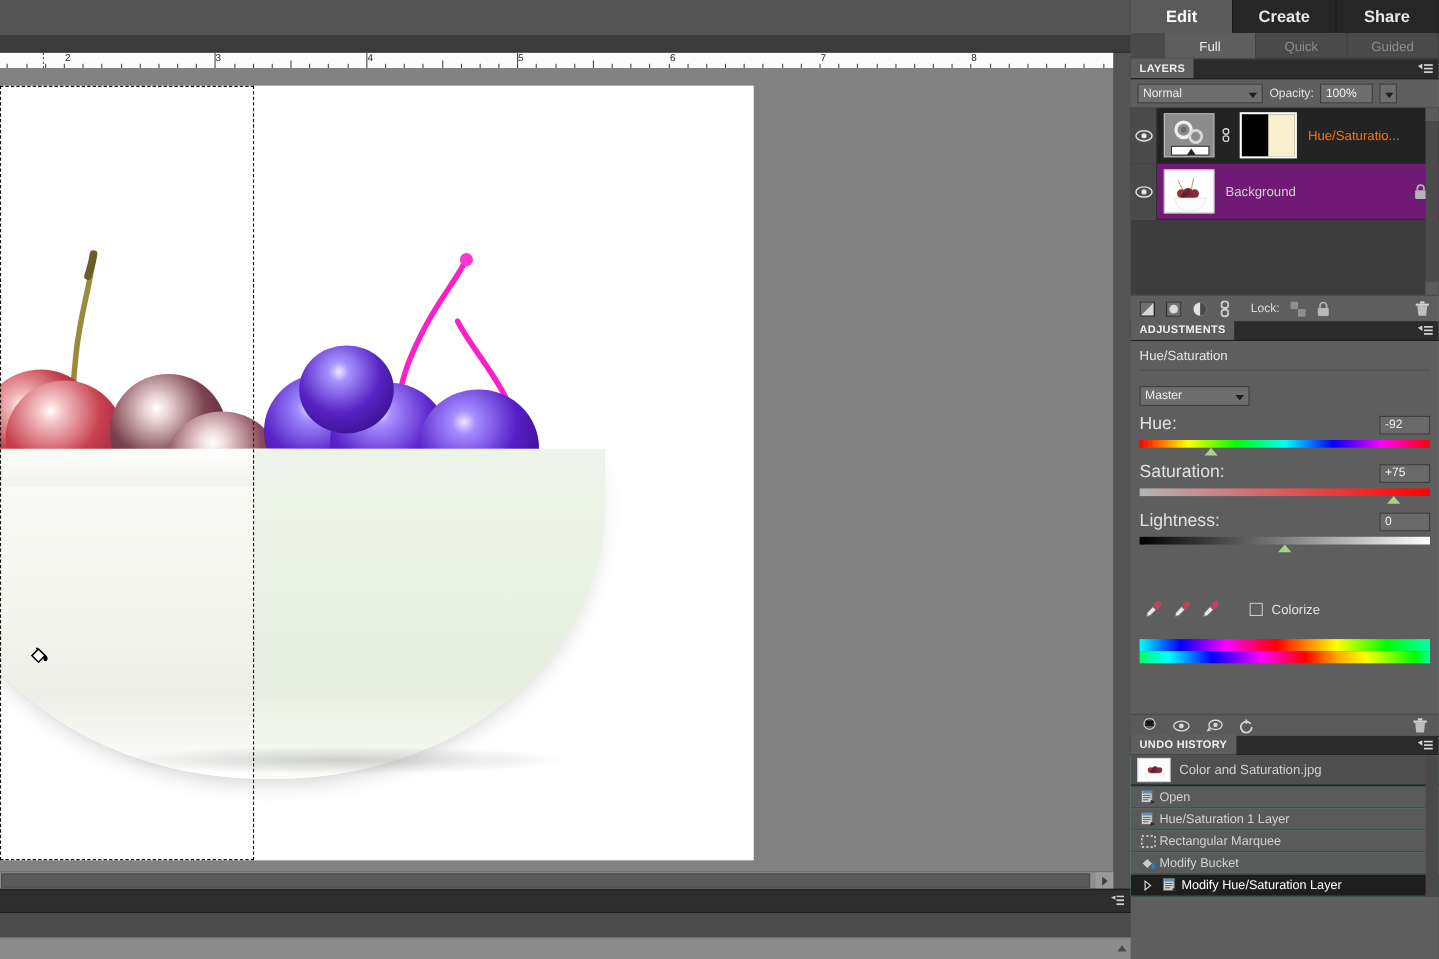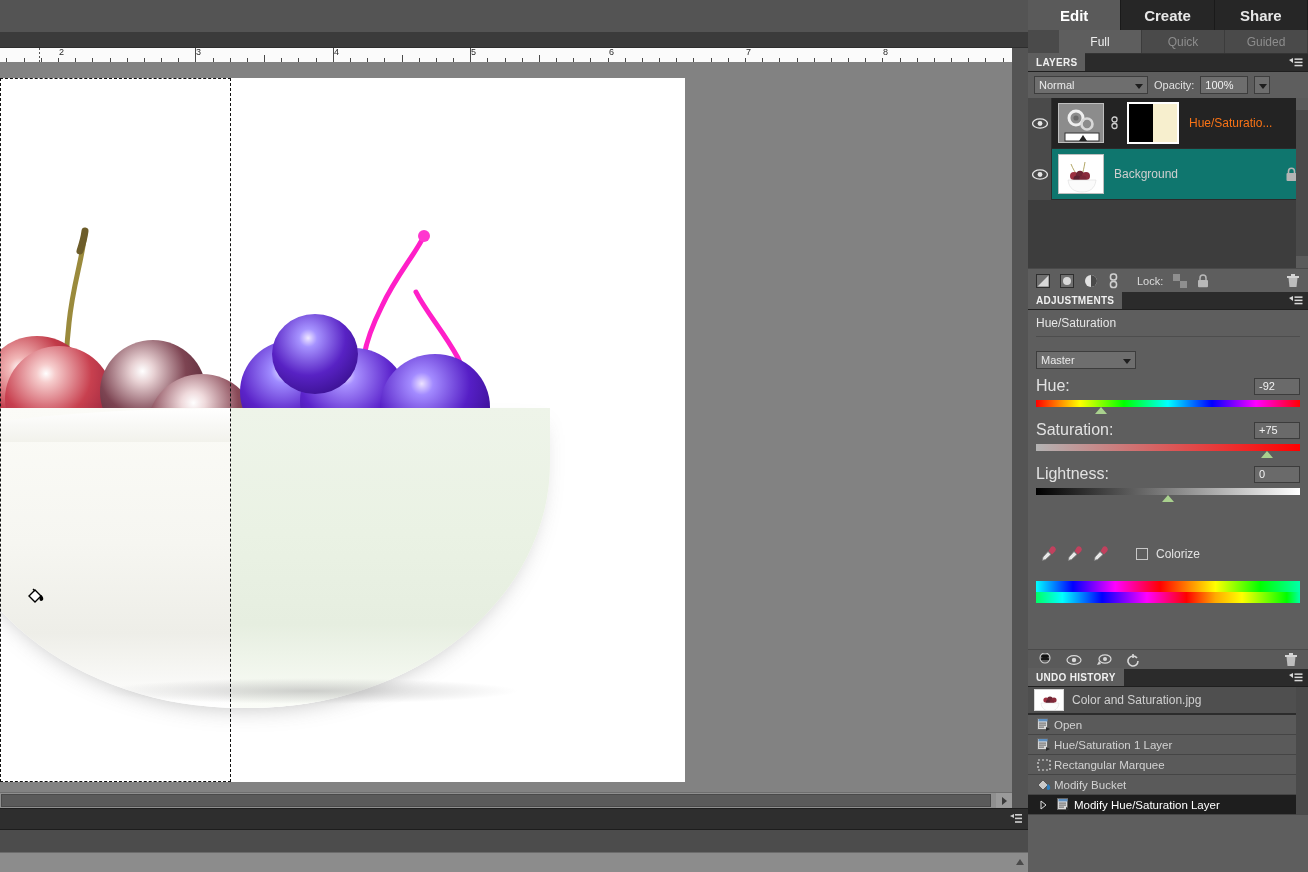--- a/index.html
+++ b/index.html
@@ -181,21 +181,21 @@
     height: 18px; background: #6e6e6e; border: 1px solid #3d3d3d; color: #f0f0f0;
     font-size: 11px; display: flex; align-items: center; padding: 0 4px;
   }
   .stepper { width: 16px; height: 18px; background: #6e6e6e; border: 1px solid #3d3d3d;
     position: relative; }
   .stepper .cv { position: absolute; left: 4px; top: 7px; }
 
   .layer-list { background: #3d3d3d; position: relative; height: 170px; }
   .layer-row {
     height: 51px; display: flex; align-items: center; position: relative;
-    border-bottom: 1px solid #2b2b2b; background: #0f766e;
+    border-bottom: 1px solid #2b2b2b; background: #701a75;
   }
   .layer-row.selected { background: #232323; }
   .eye-cell { width: 24px; height: 51px; display: flex; align-items: center; justify-content: center;
     background: #4a4a4a; border-right: 1px solid #2e2e2e; }
   .thumb-box { width: 46px; height: 40px; border: 1px solid #bfbfbf; margin-left: 6px; background: #7a7a7a; overflow:hidden; position:relative;}
   .mask-box { width: 52px; height: 42px; border: 2px solid #ffffff; margin-left: 8px; display: flex; }
   .mask-box .half-a { width: 50%; background: #000; }
   .mask-box .half-b { width: 50%; background: #f7efce; }
   .layer-name { color: #cfcfcf; font-size: 12px; margin-left: 10px; flex: 1; }
   .layer-name.sel-name { color: #f97316; }

